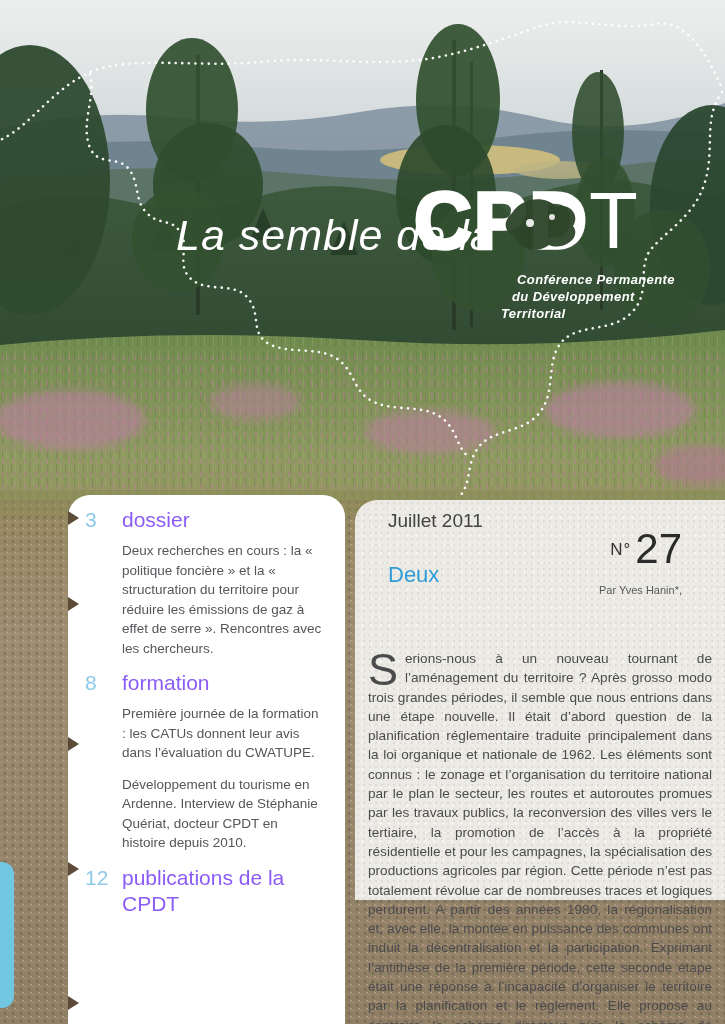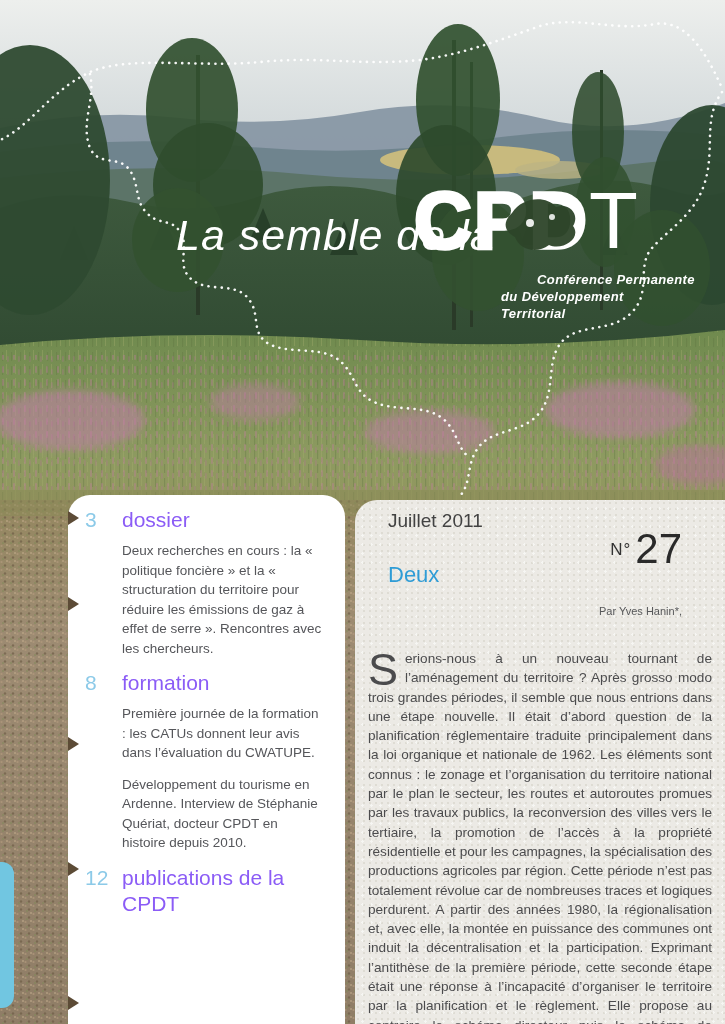--- a/index.html
+++ b/index.html
@@ -20,22 +20,22 @@
   .logo { position:absolute; left:244px; top:-14px; display:flex; }
   .logo span { font-size:80px; line-height:1; color:#fff; }
   .logo .heavy { font-weight:700; -webkit-text-stroke:3.5px #fff; letter-spacing:2px; }
   .logo .light { font-weight:400; letter-spacing:2px; }
   .logo-blob { position:absolute; left:330px; top:-2px; width:84px; height:62px; }
   .mast-sub {
     position:absolute; left:331px; top:76px;
     font-size:13px; font-weight:700; font-style:italic; line-height:17px; color:#fff;
     letter-spacing:.4px; white-space:nowrap;
   }
-  .mast-sub .l1 { margin-left:36px;text-align:center; }
-  .mast-sub .l2 { }
+  .mast-sub .l1 { margin-left:16px;text-align:center; }
+  .mast-sub .l2 { margin-left:11px; }
   .mast-sub .l3 { margin-left:0; }
 
   
   .card-left {
     position:absolute; left:68px; top:495px; width:277px; height:529px;
     background:#ffffff; border-radius:22px 22px 0 0;
     padding:12px 18px 0 0; box-sizing:border-box;
   }
   .notch {
     position:absolute; left:0; width:0; height:0;
@@ -51,36 +51,36 @@
   .toc-title {
     font-size:21px; color:#8b5cf6; line-height:26px;
   }
   .toc-desc {
     margin:8px 4px 0 54px;
     font-size:13.5px; line-height:19.5px; color:#55565a;
   }
 
   
   .card-right {
-    position:absolute; left:355px; top:500px; width:370px; height:524px;
+    position:absolute; left:355px; top:500px; width:370px; height:400px;
     background:#eceae5;
     background-image:
       radial-gradient(rgba(188,183,168,.28) 1px, transparent 1.3px),
       radial-gradient(rgba(255,255,255,.55) 1px, transparent 1.3px);
     background-size:6px 6px, 9px 9px;
     background-position:0 0, 3px 4px;
     border-radius:22px 0 0 0;
     padding:10px 13px 0 13px; box-sizing:border-box;
   }
   .edito-date { margin-left:20px; font-size:19px; color:#424242; }
   .edito-title { margin:30px 0 0 20px; font-size:22px; color:#2e9cd6; }
   .issue { position:absolute; top:28px; right:43px; display:flex; align-items:flex-end; }
   .issue-label { font-size:17px; color:#333; margin:0 4px 10px 0; letter-spacing:1px; }
   .issue-number { font-size:42px; line-height:1; color:#2a2a2a; }
-  .byline { position:absolute; top:105px; right:43px; font-size:11px; color:#57585a; }
+  .byline { position:absolute; top:84px; right:43px; font-size:11px; color:#57585a; }
   .edito-body {
     margin-top:61px; width:344px;
     font-size:13.6px; line-height:19.3px; color:#4b4b4d;
     text-align:justify;
   }
   .edito-body::first-letter {
     font-size:45px; float:left; line-height:35px; padding:3px 7px 0 0; color:#4b4b4d;
   }
 
   

